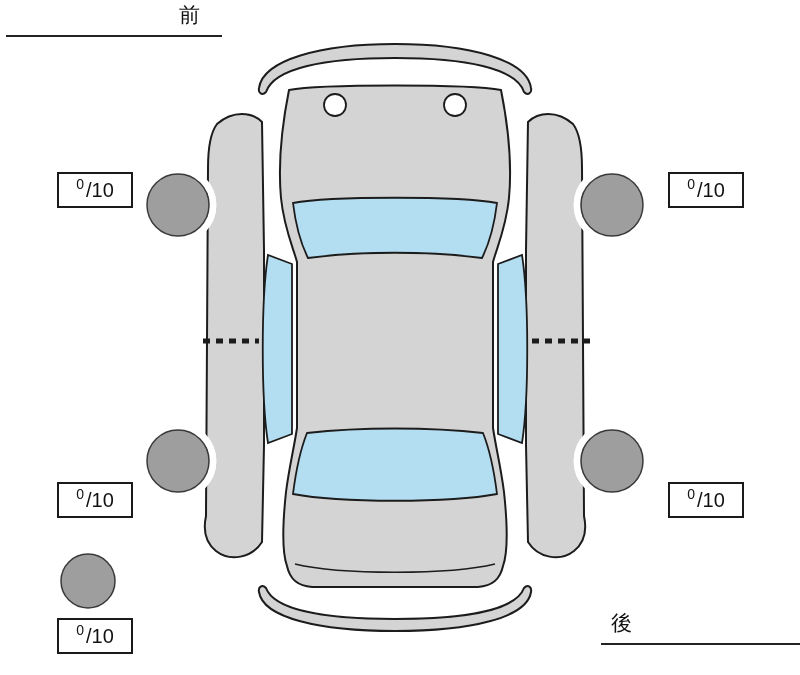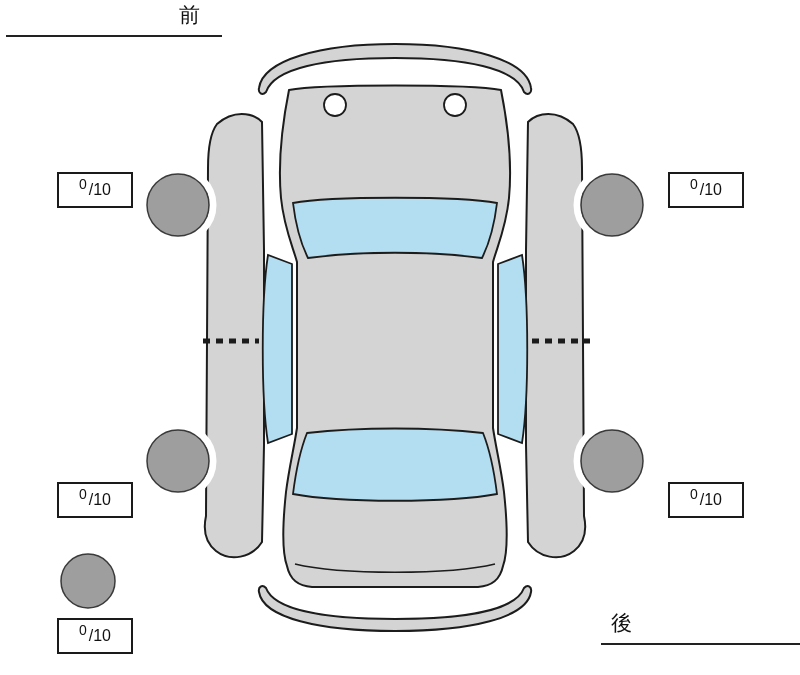--- a/index.html
+++ b/index.html
@@ -12,21 +12,21 @@
   .seam{fill:none;stroke:var(--outline,#1c1c1c);stroke-width:1.5;}
   .dashes{fill:none;stroke:var(--outline,#1c1c1c);stroke-width:5;stroke-dasharray:7 6;}
   .halo{fill:none;stroke:#ffffff;stroke-width:7;}
   .wheel{fill:var(--wheel,#9e9e9e);stroke:#3a3a3a;stroke-width:1.5;}
   .dir-label{position:absolute;font-size:21px;line-height:26px;border-bottom:2px solid #222;}
   .front{left:6px;top:2px;width:194px;text-align:right;padding:0 22px 7px 0;}
   .rear{left:601px;top:610px;width:195px;text-align:left;padding:0 0 7px 10px;}
   .score-box{position:absolute;width:76px;height:36px;background:#ffffff;border:2px solid #1a1a1a;
              box-sizing:border-box;display:flex;align-items:center;justify-content:center;}
   .score-num{font-size:14px;position:relative;top:-6px;margin-right:2px;}
-  .score-den{font-size:16px;}
+  .score-den{font-size:20px;}
 </style>
 </head>
 <body>
 
 <div class="stage">
 
   <svg width="800" height="675" viewBox="0 0 800 675">
 
     <path class="fill-body" d="M 259 88 C 263 60 320 44 395 44 C 470 44 527 60 531 88 C 532 93 528 96 524 92 C 516 68 465 58 395 58 C 325 58 274 68 266 92 C 262 96 258 93 259 88 Z"></path>
 

